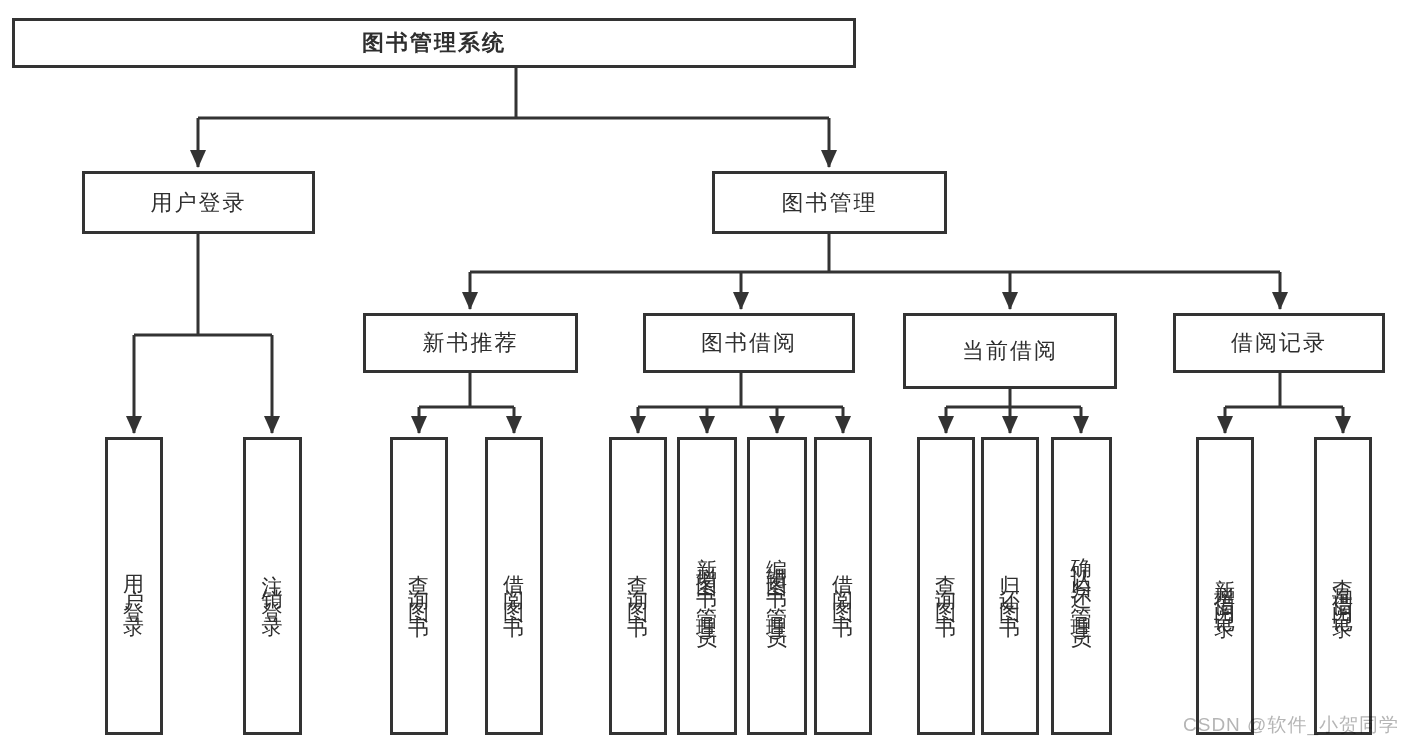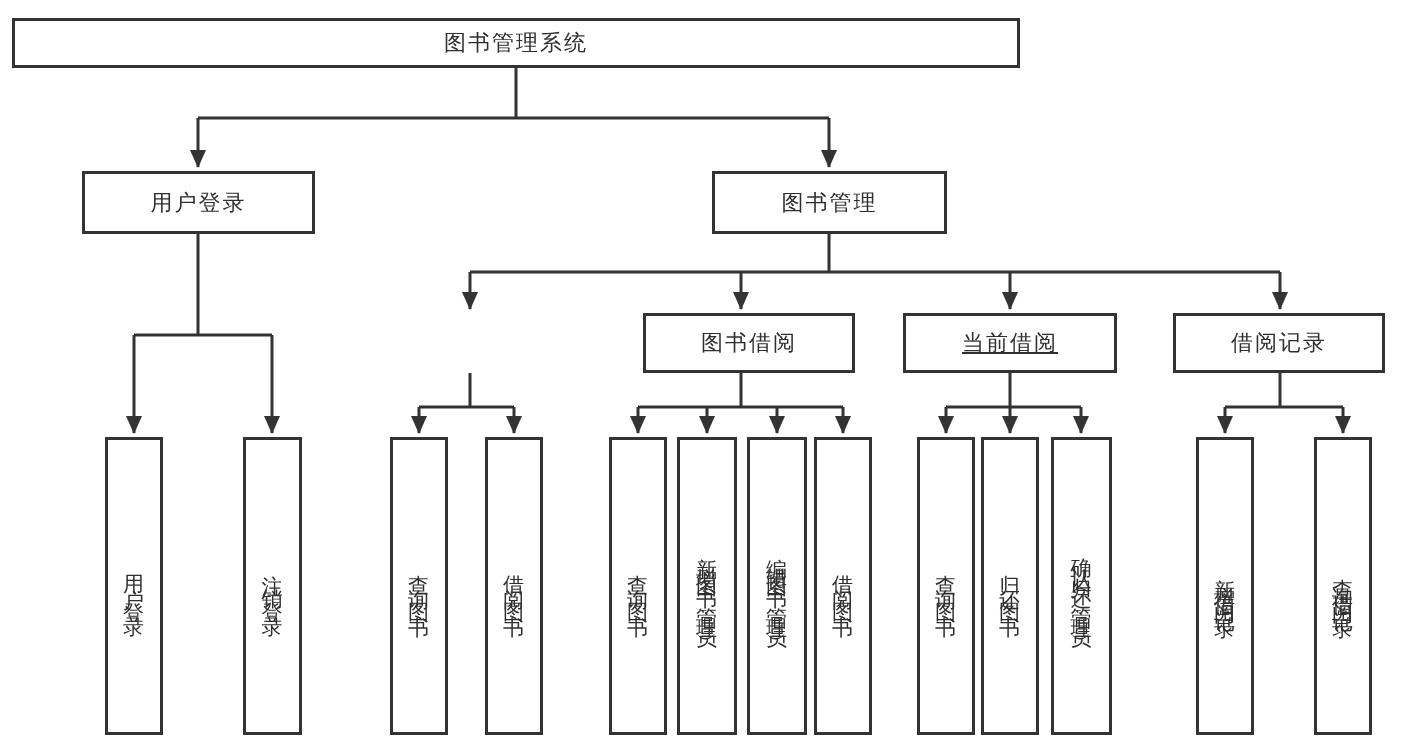--- a/index.html
+++ b/index.html
@@ -90,35 +90,38 @@
     <line x1="707" y1="407" x2="707" y2="433" stroke="#333333" stroke-width="3" marker-end="url(#arrow)"></line>
     <line x1="777" y1="407" x2="777" y2="433" stroke="#333333" stroke-width="3" marker-end="url(#arrow)"></line>
     <line x1="843" y1="407" x2="843" y2="433" stroke="#333333" stroke-width="3" marker-end="url(#arrow)"></line>
     <line x1="946" y1="407" x2="946" y2="433" stroke="#333333" stroke-width="3" marker-end="url(#arrow)"></line>
     <line x1="1010" y1="407" x2="1010" y2="433" stroke="#333333" stroke-width="3" marker-end="url(#arrow)"></line>
     <line x1="1081" y1="407" x2="1081" y2="433" stroke="#333333" stroke-width="3" marker-end="url(#arrow)"></line>
     <line x1="1225" y1="407" x2="1225" y2="433" stroke="#333333" stroke-width="3" marker-end="url(#arrow)"></line>
     <line x1="1343" y1="407" x2="1343" y2="433" stroke="#333333" stroke-width="3" marker-end="url(#arrow)"></line>
   </svg>
 
-  <div class="box h root" style="left:12px; top:18px; width:1008px; height:50px;">
+  <div class="box h root" style="left:12px; top:18px; width:844px; height:50px;font-weight:bold;">
     <span class="lbl">图书管理系统</span>
   </div>
 
   <div class="box h" style="left:82px; top:171px; width:233px; height:63px;">
     <span class="lbl">用户登录</span>
   </div>
   <div class="box h" style="left:712px; top:171px; width:235px; height:63px;text-align:right;">
     <span class="lbl">图书管理</span>
   </div>
 
+  <div class="box h" style="left:363px; top:313px; width:215px; height:60px;">
+    <span class="lbl">新书推荐</span>
+  </div>
   <div class="box h" style="left:635px; top:313px; width:212px; height:60px;margin-left:8px;">
     <span class="lbl">图书借阅</span>
   </div>
-  <div class="box h" style="left:903px; top:313px; width:214px; height:60px;text-decoration:underline;">
+  <div class="box h" style="left:903px; top:313px; width:214px; height:76px;">
     <span class="lbl">当前借阅</span>
   </div>
   <div class="box h" style="left:1173px; top:313px; width:212px; height:60px;">
     <span class="lbl">借阅记录</span>
   </div>
 
   <div class="box v" style="left:105px; top:437px; width:58px; height:298px;">
     <span class="lbl sp4">用户登录</span>
   </div>
   <div class="box v" style="left:243px; top:437px; width:59px; height:298px;">
@@ -155,14 +158,15 @@
     <span class="lbl sp9">确认归还（管理员）</span>
   </div>
 
   <div class="box v" style="left:1196px; top:437px; width:58px; height:298px;">
     <span class="lbl sp6">新增借阅记录</span>
   </div>
   <div class="box v" style="left:1314px; top:437px; width:58px; height:298px;">
     <span class="lbl sp6">查询借阅记录</span>
   </div>
 
+  <div id="watermark">CSDN @软件_小贺同学</div>
 
 </div>
 
 </body></html>

